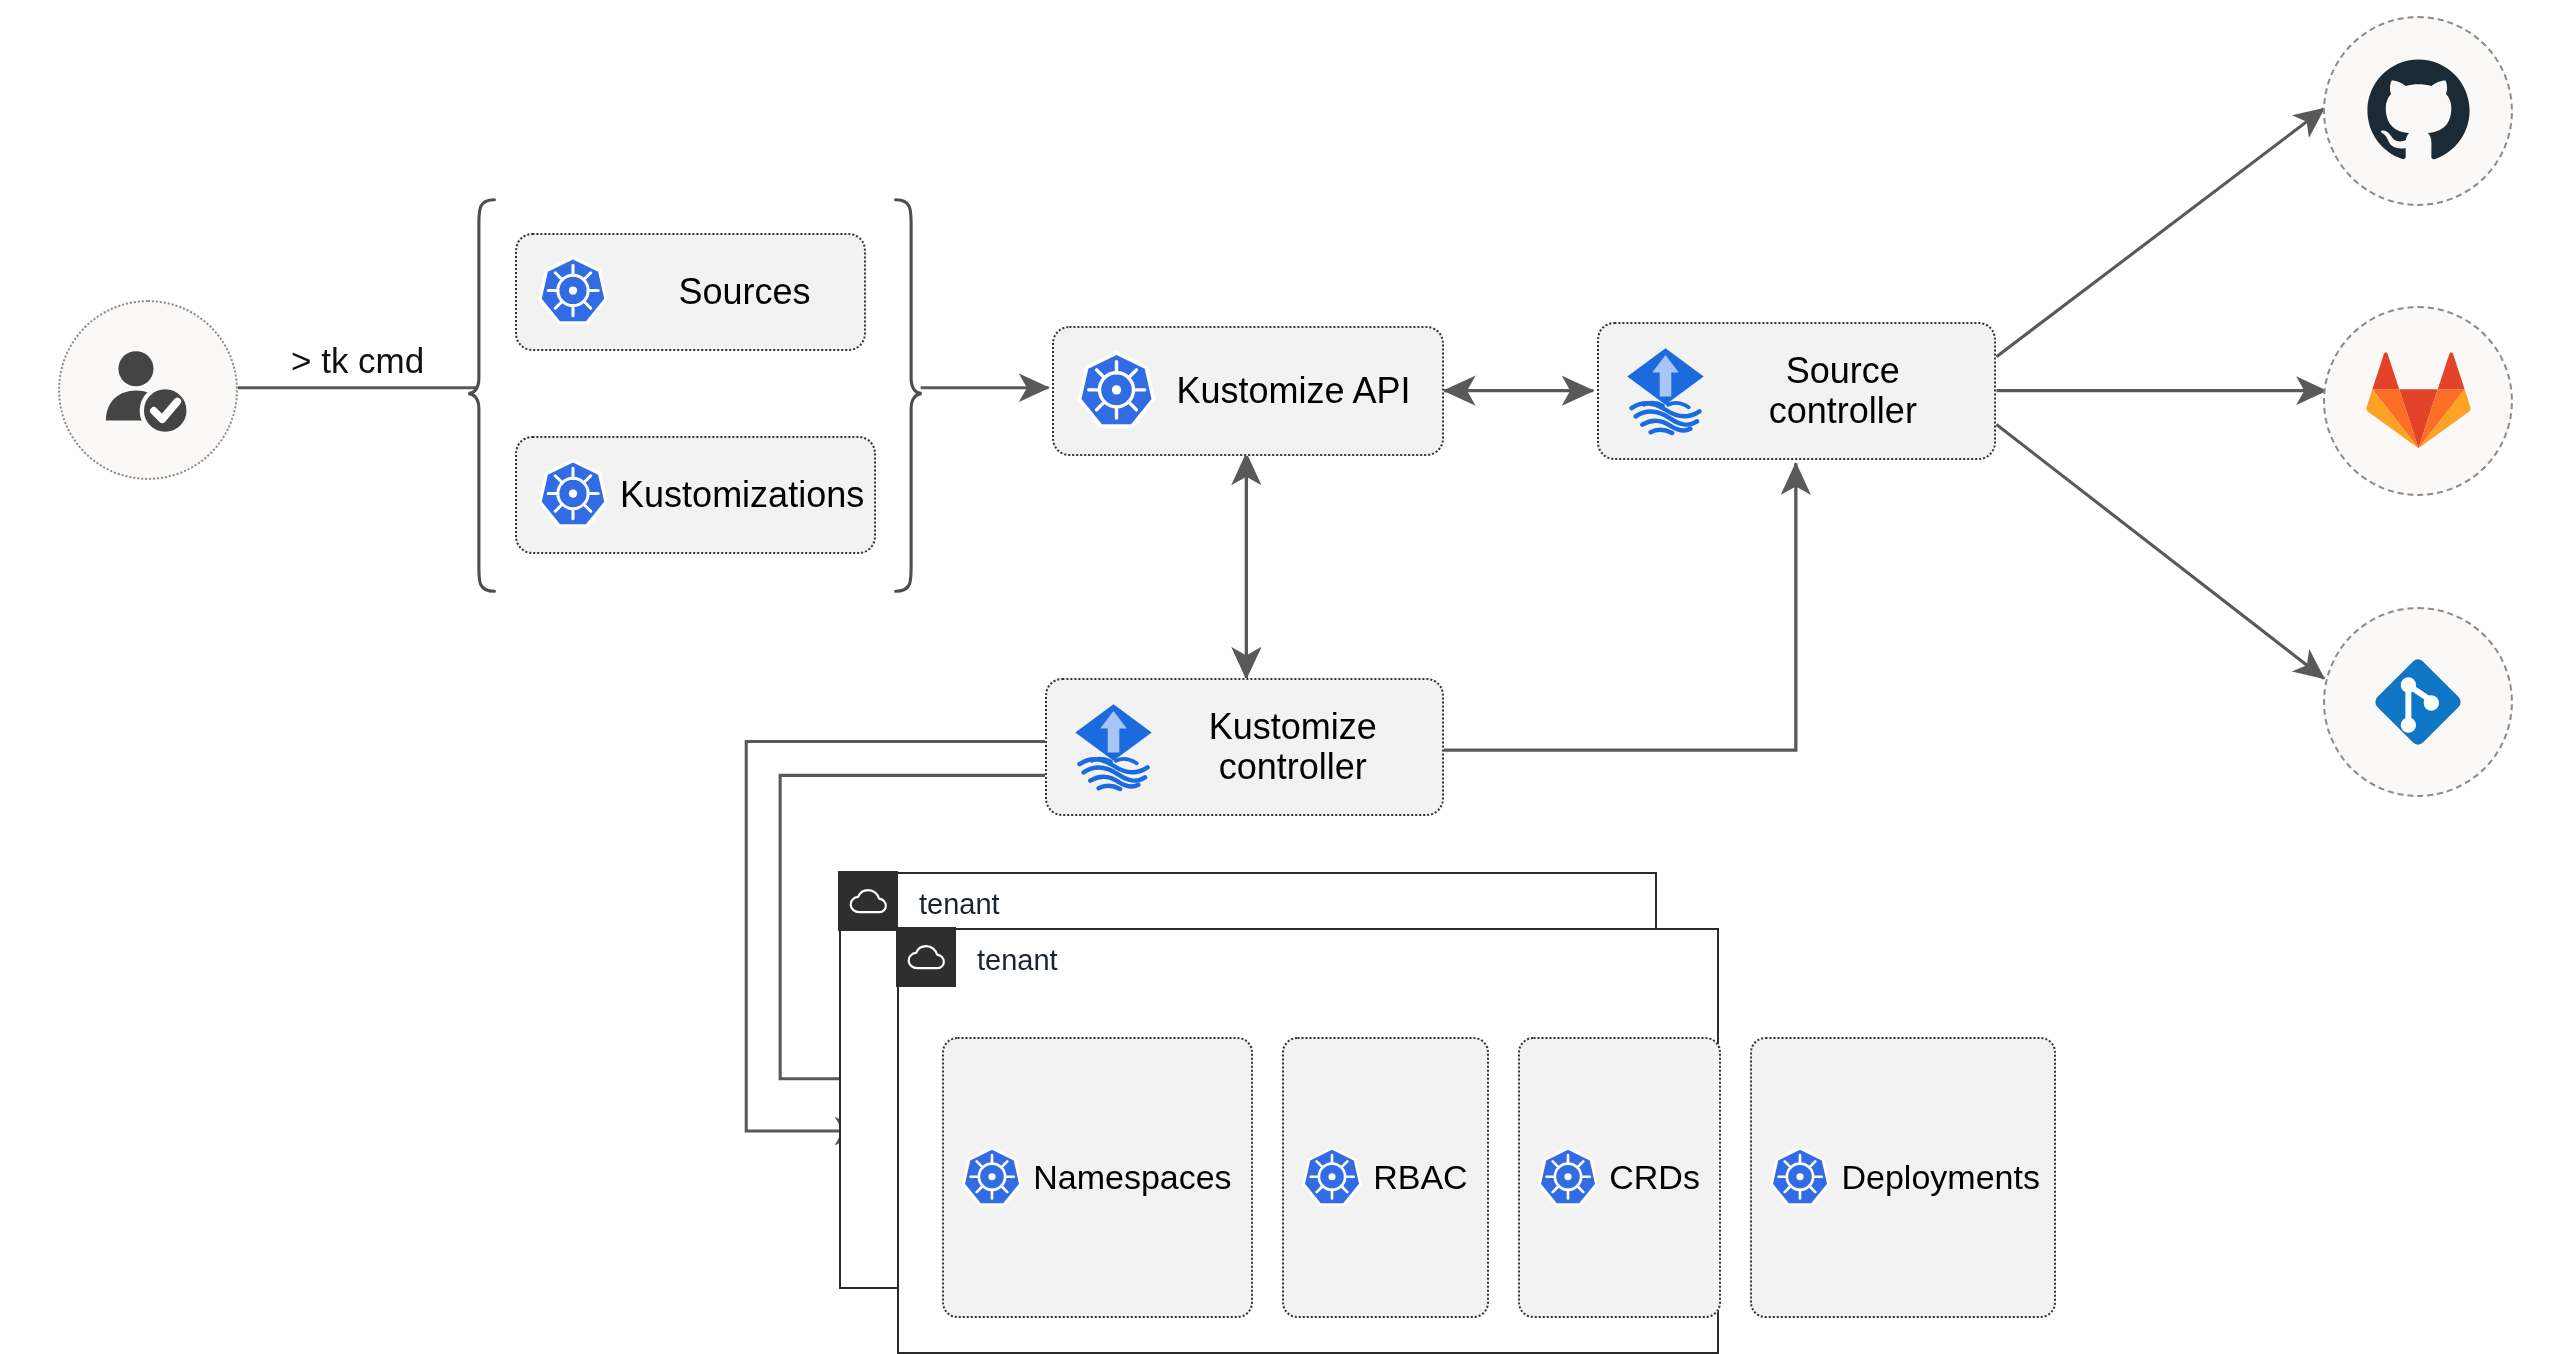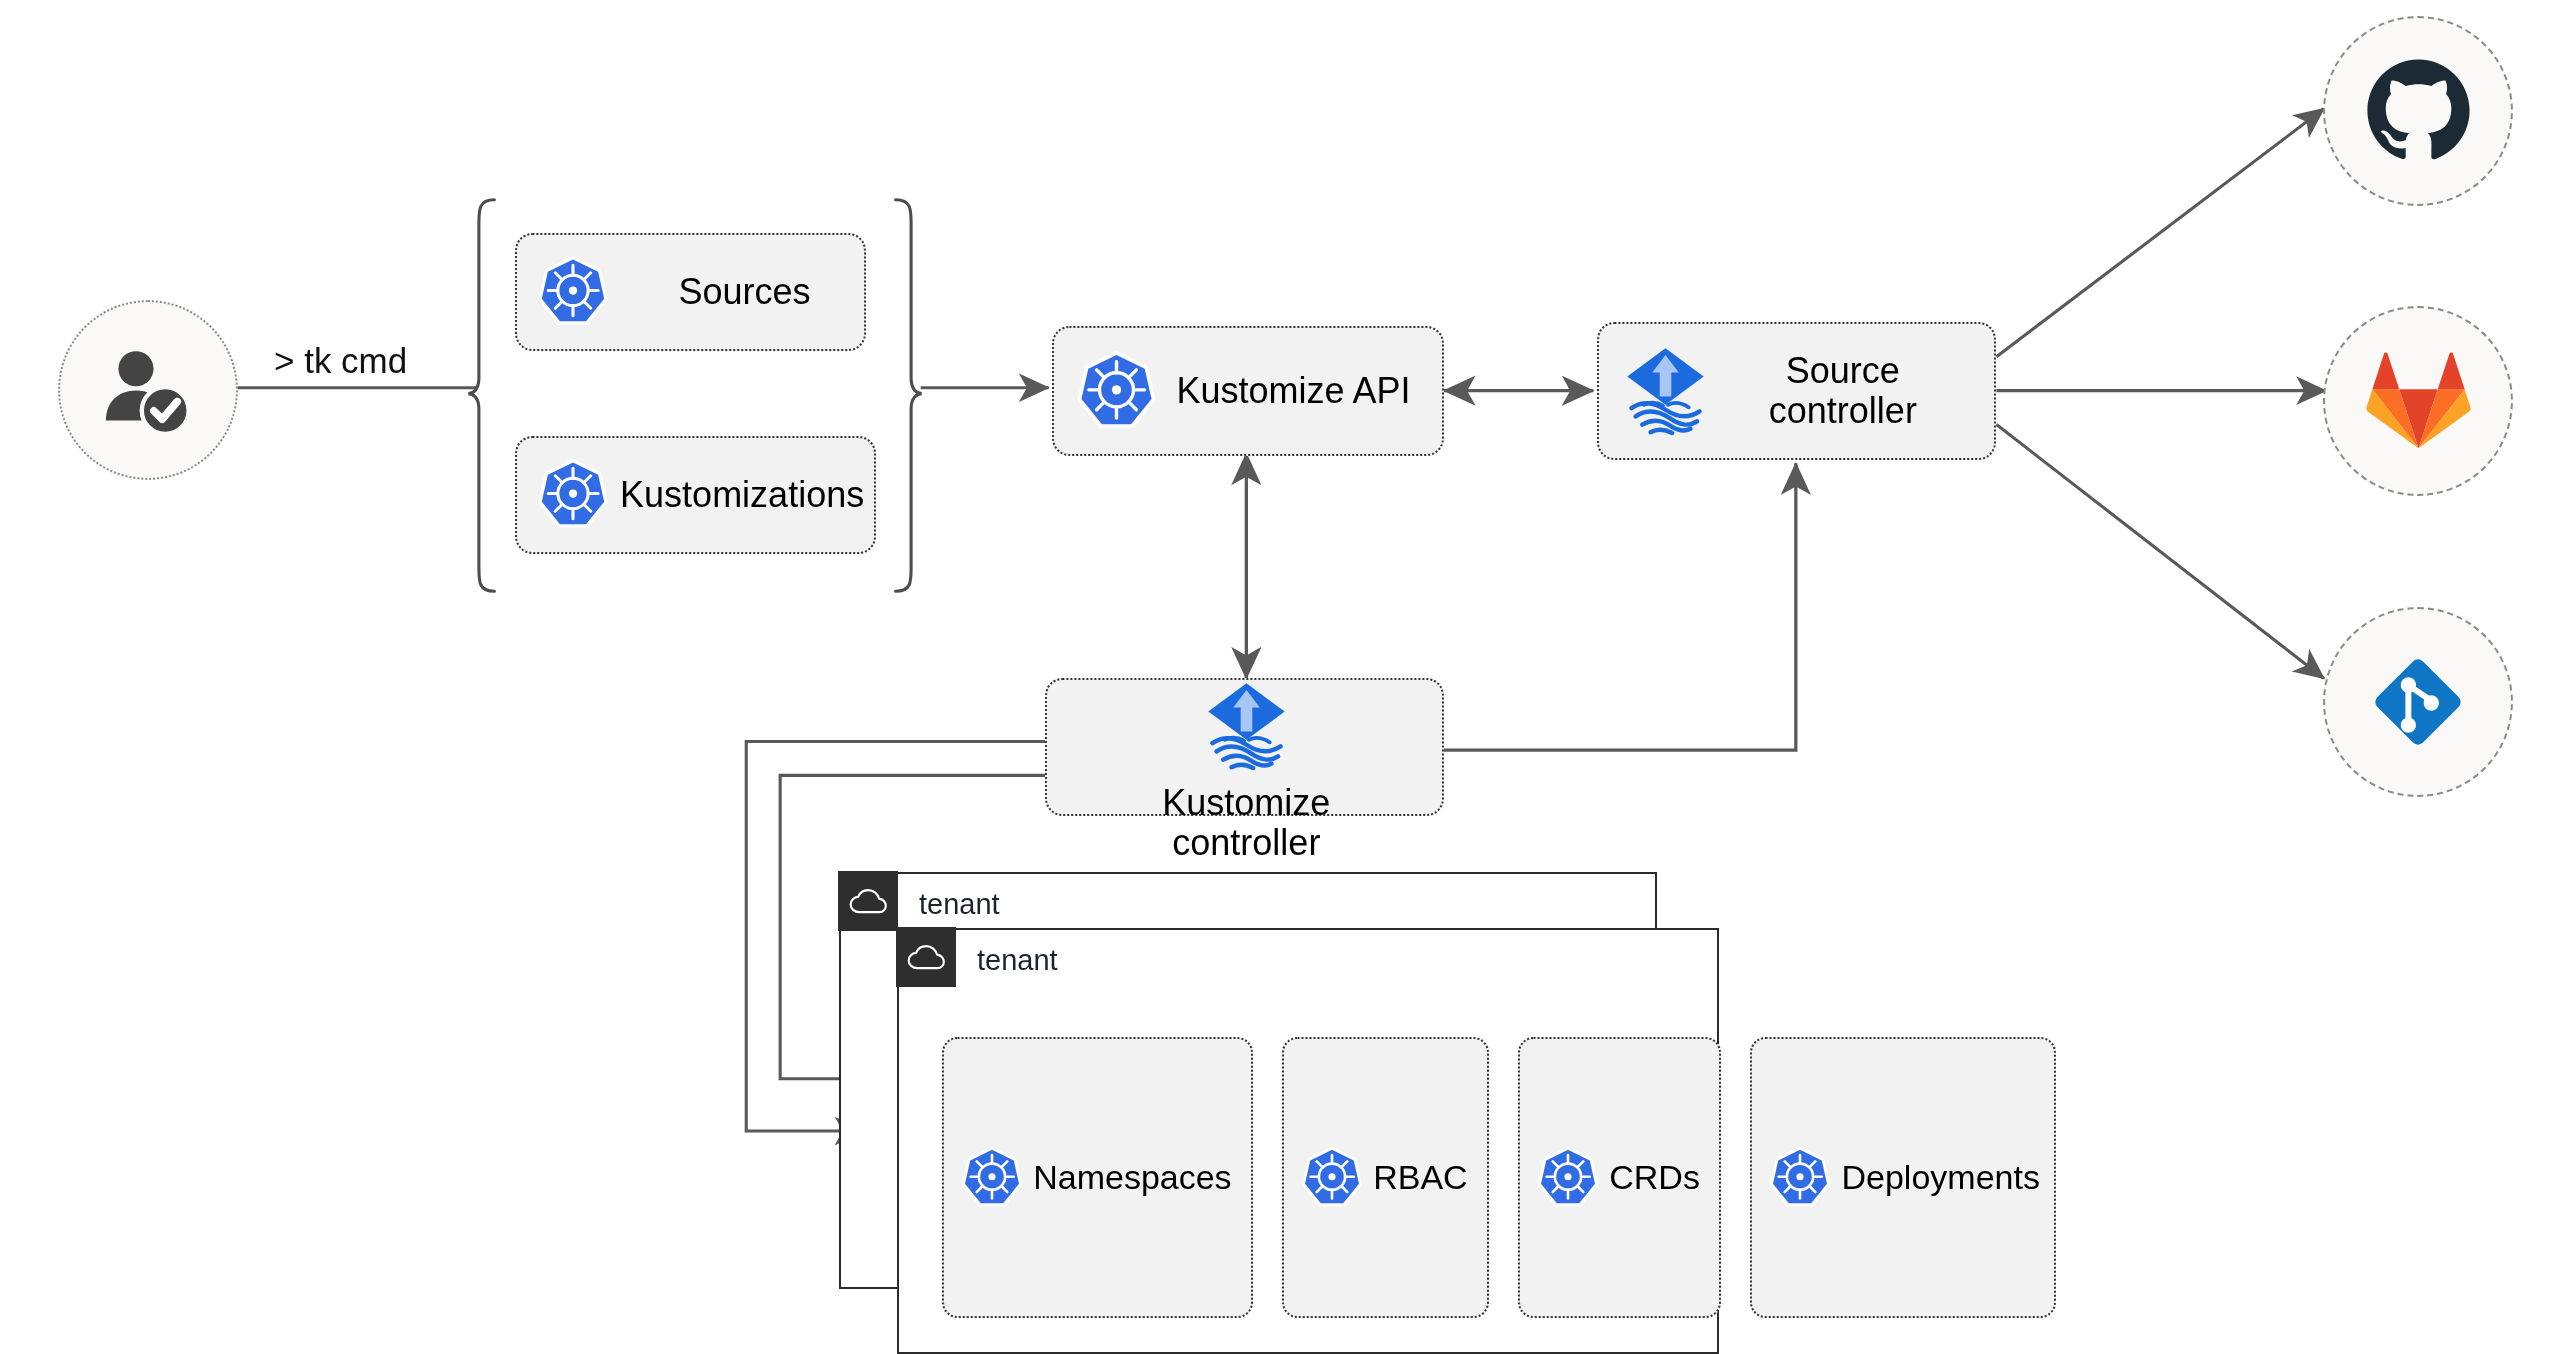--- a/index.html
+++ b/index.html
@@ -154,21 +154,21 @@
 
   <div class="circle-node circle-dotted" style="left:58px;top:300px;width:180px;height:180px;">
     <svg class="inline" width="107" height="107" viewBox="0 0 64 64">
       <circle cx="24.5" cy="19" r="10.5" fill="#444444"></circle>
       <path d="M6.5,50 C6.5,38.5 14.5,32 24.5,32 C31,32 36.5,34.6 40,39 L40,50 Z" fill="#444444"></path>
       <circle cx="42" cy="44" r="14" fill="#444444" stroke="#faf9f7" stroke-width="2.6"></circle>
       <path d="M35.2,44.2 L40.2,49.2 L49.2,38.6" fill="none" stroke="#ffffff" stroke-width="4.6" stroke-linecap="round" stroke-linejoin="round"></path>
     </svg>
   </div>
 
-  <div class="cmd-label" style="left:274px;top:341px;">&gt; tk cmd</div>
+  <div class="cmd-label" style="left:291px;top:341px;">&gt; tk cmd</div>
 
   <svg class="abs" style="left:467px;top:194px;" width="456" height="407" viewBox="0 0 470 420">
 
     <path d="M28,6 C12,6 12,16 12,30 L12,190 C12,202 6,206 1,206
              C6,206 12,210 12,222 L12,386 C12,400 12,410 28,410" fill="none" stroke="#4d4d4d" stroke-width="3.2" stroke-linecap="round"></path>
 
     <path d="M442,6 C458,6 458,16 458,30 L458,190 C458,202 464,206 469,206
              C464,206 458,210 458,222 L458,386 C458,400 458,410 442,410" fill="none" stroke="#4d4d4d" stroke-width="3.2" stroke-linecap="round"></path>
   </svg>
 
@@ -240,21 +240,21 @@
         <g stroke="#1C6BDE" stroke-width="4.6" fill="none" stroke-linecap="round">
           <path d="M24,72 C32,68 40,69 47,73"></path>
           <path d="M53,72 C61,68 70,70 78,75"></path>
         </g>
       </svg>
     </span>
     <span class="label">Source
 controller</span>
   </div>
 
-  <div class="node" style="left:1045px;top:678px;width:399px;height:138px;padding:0 21.3px 0 25px;flex-direction:column;">
+  <div class="node" style="left:1045px;top:678px;width:399px;height:138px;padding:0 21.3px 0 25px;">
     <span class="icon">
       <svg class="inline" width="83" height="93" viewBox="0 0 100 112">
         <path d="M50,4 L96,38 L50,72 L4,38 Z" fill="#1C6BDE"></path>
         <path d="M50,12 L66,33 L57,33 L57,62 L43,62 L43,33 L34,33 Z" fill="#A8C6F5"></path>
         <g stroke="#1C6BDE" stroke-width="5.4" fill="none" stroke-linecap="round">
           <path d="M9,76 C24,66 38,70 50,78 C62,86 76,90 91,80"></path>
           <path d="M14,86 C29,76 43,80 55,88 C67,96 77,99 88,92"></path>
           <path d="M22,96 C35,88 47,91 57,98 C65,103 72,105 80,101"></path>
           <path d="M32,105 C42,100 50,102 58,106"></path>
         </g>

